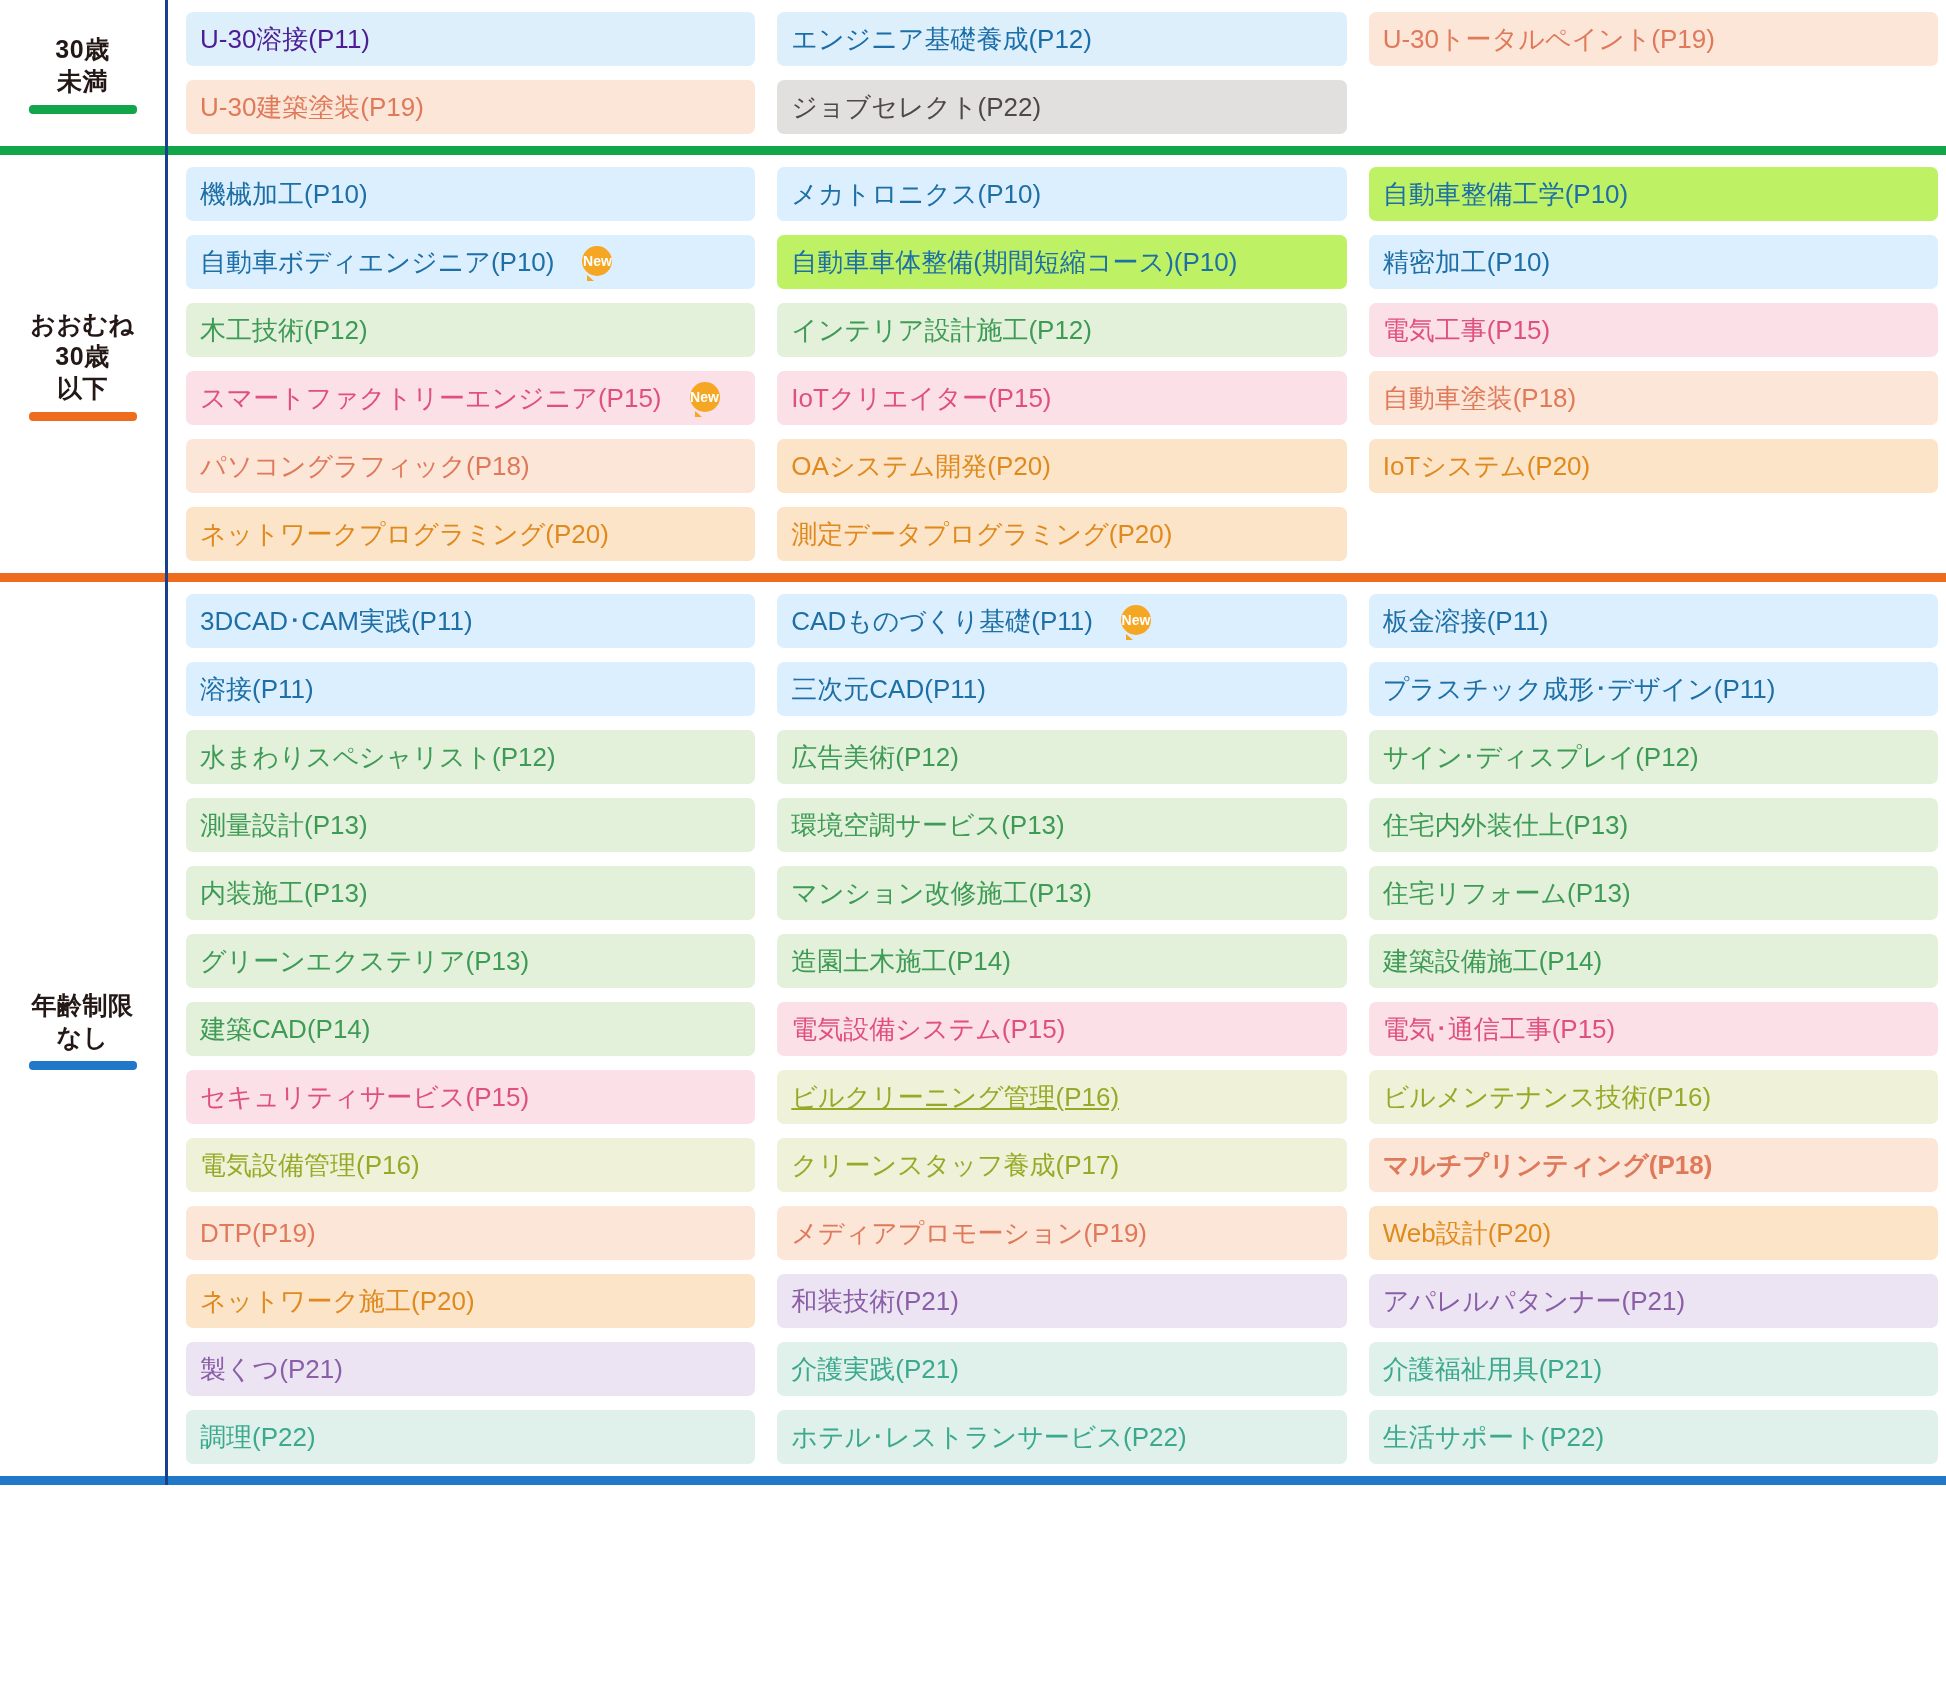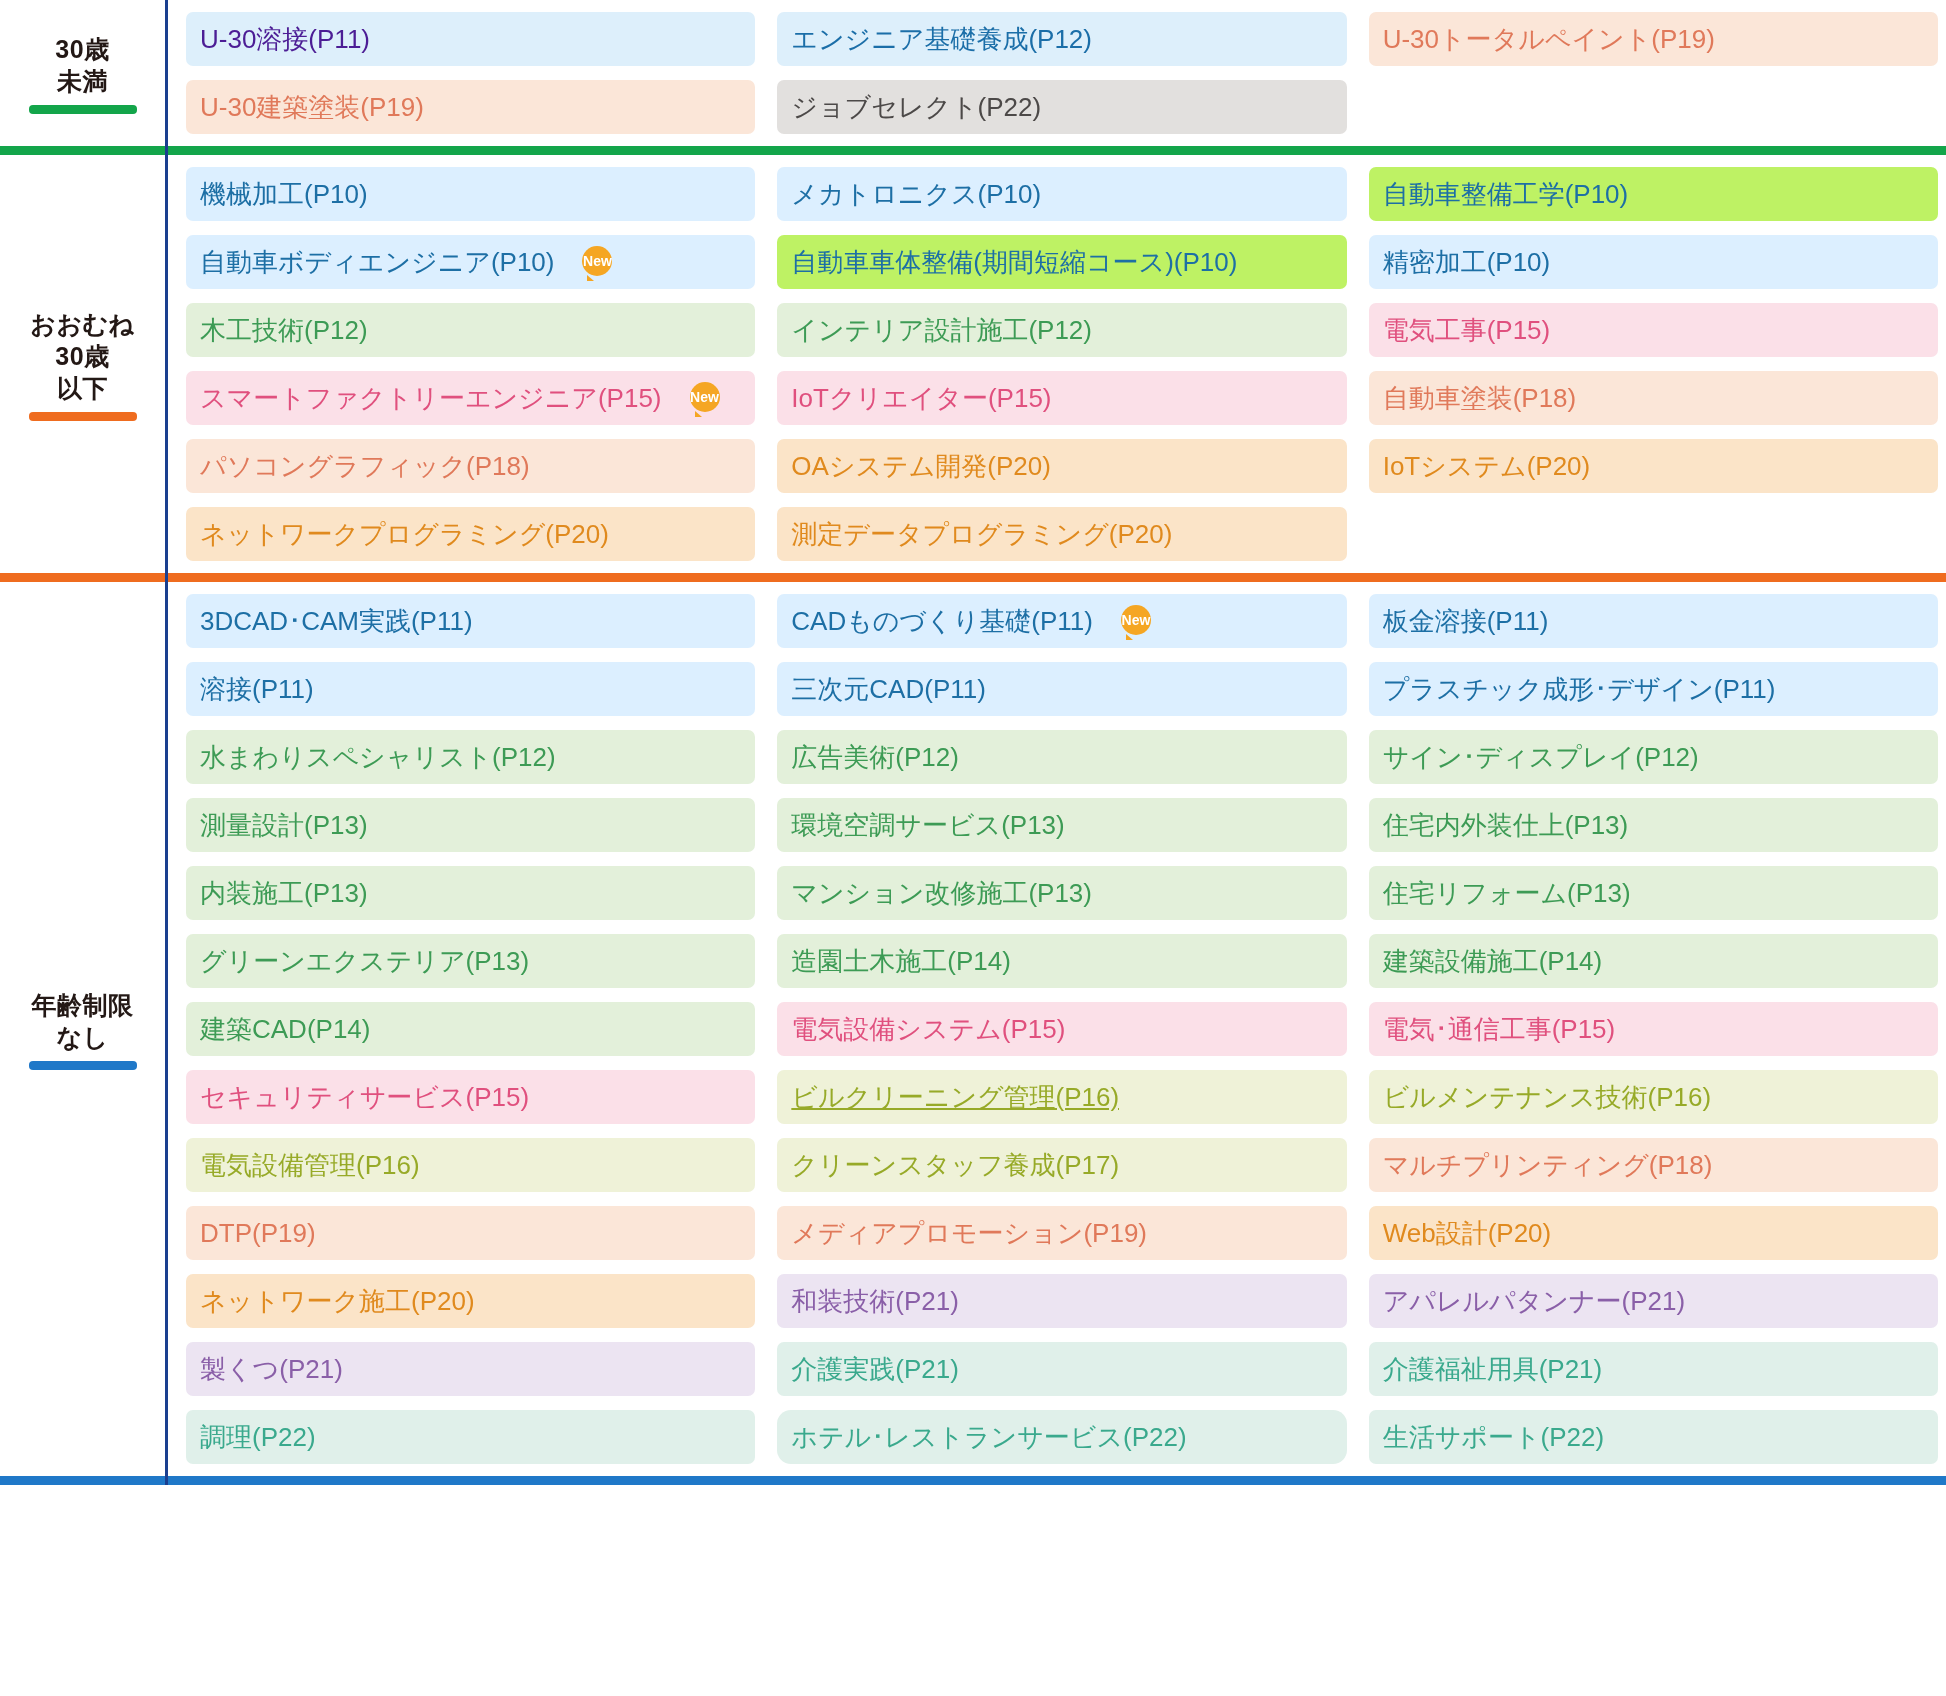--- a/index.html
+++ b/index.html
@@ -282,21 +282,21 @@
           </div>
           <div class="card" style="background: rgb(239, 242, 216); color: rgb(151, 170, 40);">
             <span class="cardtext">ビルメンテナンス技術(P16)</span>
           </div>
           <div class="card" style="background: rgb(239, 242, 216); color: rgb(151, 170, 40);">
             <span class="cardtext">電気設備管理(P16)</span>
           </div>
           <div class="card" style="background: rgb(239, 242, 216); color: rgb(151, 170, 40);">
             <span class="cardtext">クリーンスタッフ養成(P17)</span>
           </div>
-          <div class="card" style="background: rgb(251, 230, 216); color: rgb(224, 121, 90);">
+          <div class="card" style="background: rgb(251, 230, 216); color: rgb(224, 121, 90); font-weight: bold;">
             <span class="cardtext">マルチプリンティング(P18)</span>
           </div>
           <div class="card" style="background: rgb(251, 230, 216); color: rgb(224, 121, 90);">
             <span class="cardtext">DTP(P19)</span>
           </div>
           <div class="card" style="background: rgb(251, 230, 216); color: rgb(224, 121, 90);">
             <span class="cardtext">メディアプロモーション(P19)</span>
           </div>
           <div class="card" style="background: rgb(251, 228, 200); color: rgb(224, 138, 30);">
             <span class="cardtext">Web設計(P20)</span>
@@ -315,21 +315,21 @@
           </div>
           <div class="card" style="background: rgb(224, 240, 234); color: rgb(58, 169, 141);">
             <span class="cardtext">介護実践(P21)</span>
           </div>
           <div class="card" style="background: rgb(224, 240, 234); color: rgb(58, 169, 141);">
             <span class="cardtext">介護福祉用具(P21)</span>
           </div>
           <div class="card" style="background: rgb(224, 240, 234); color: rgb(58, 169, 141);">
             <span class="cardtext">調理(P22)</span>
           </div>
-          <div class="card" style="background: rgb(224, 240, 234); color: rgb(58, 169, 141); border-radius: 14px;">
+          <div class="card" style="background: rgb(224, 240, 234); color: rgb(58, 169, 141);">
             <span class="cardtext">ホテル･レストランサービス(P22)</span>
           </div>
           <div class="card" style="background: rgb(224, 240, 234); color: rgb(58, 169, 141);">
             <span class="cardtext">生活サポート(P22)</span>
           </div>
         </div>
       </div>
       <div class="sep" style="background: rgb(31, 120, 200);"></div>
     </div>
 </div>

